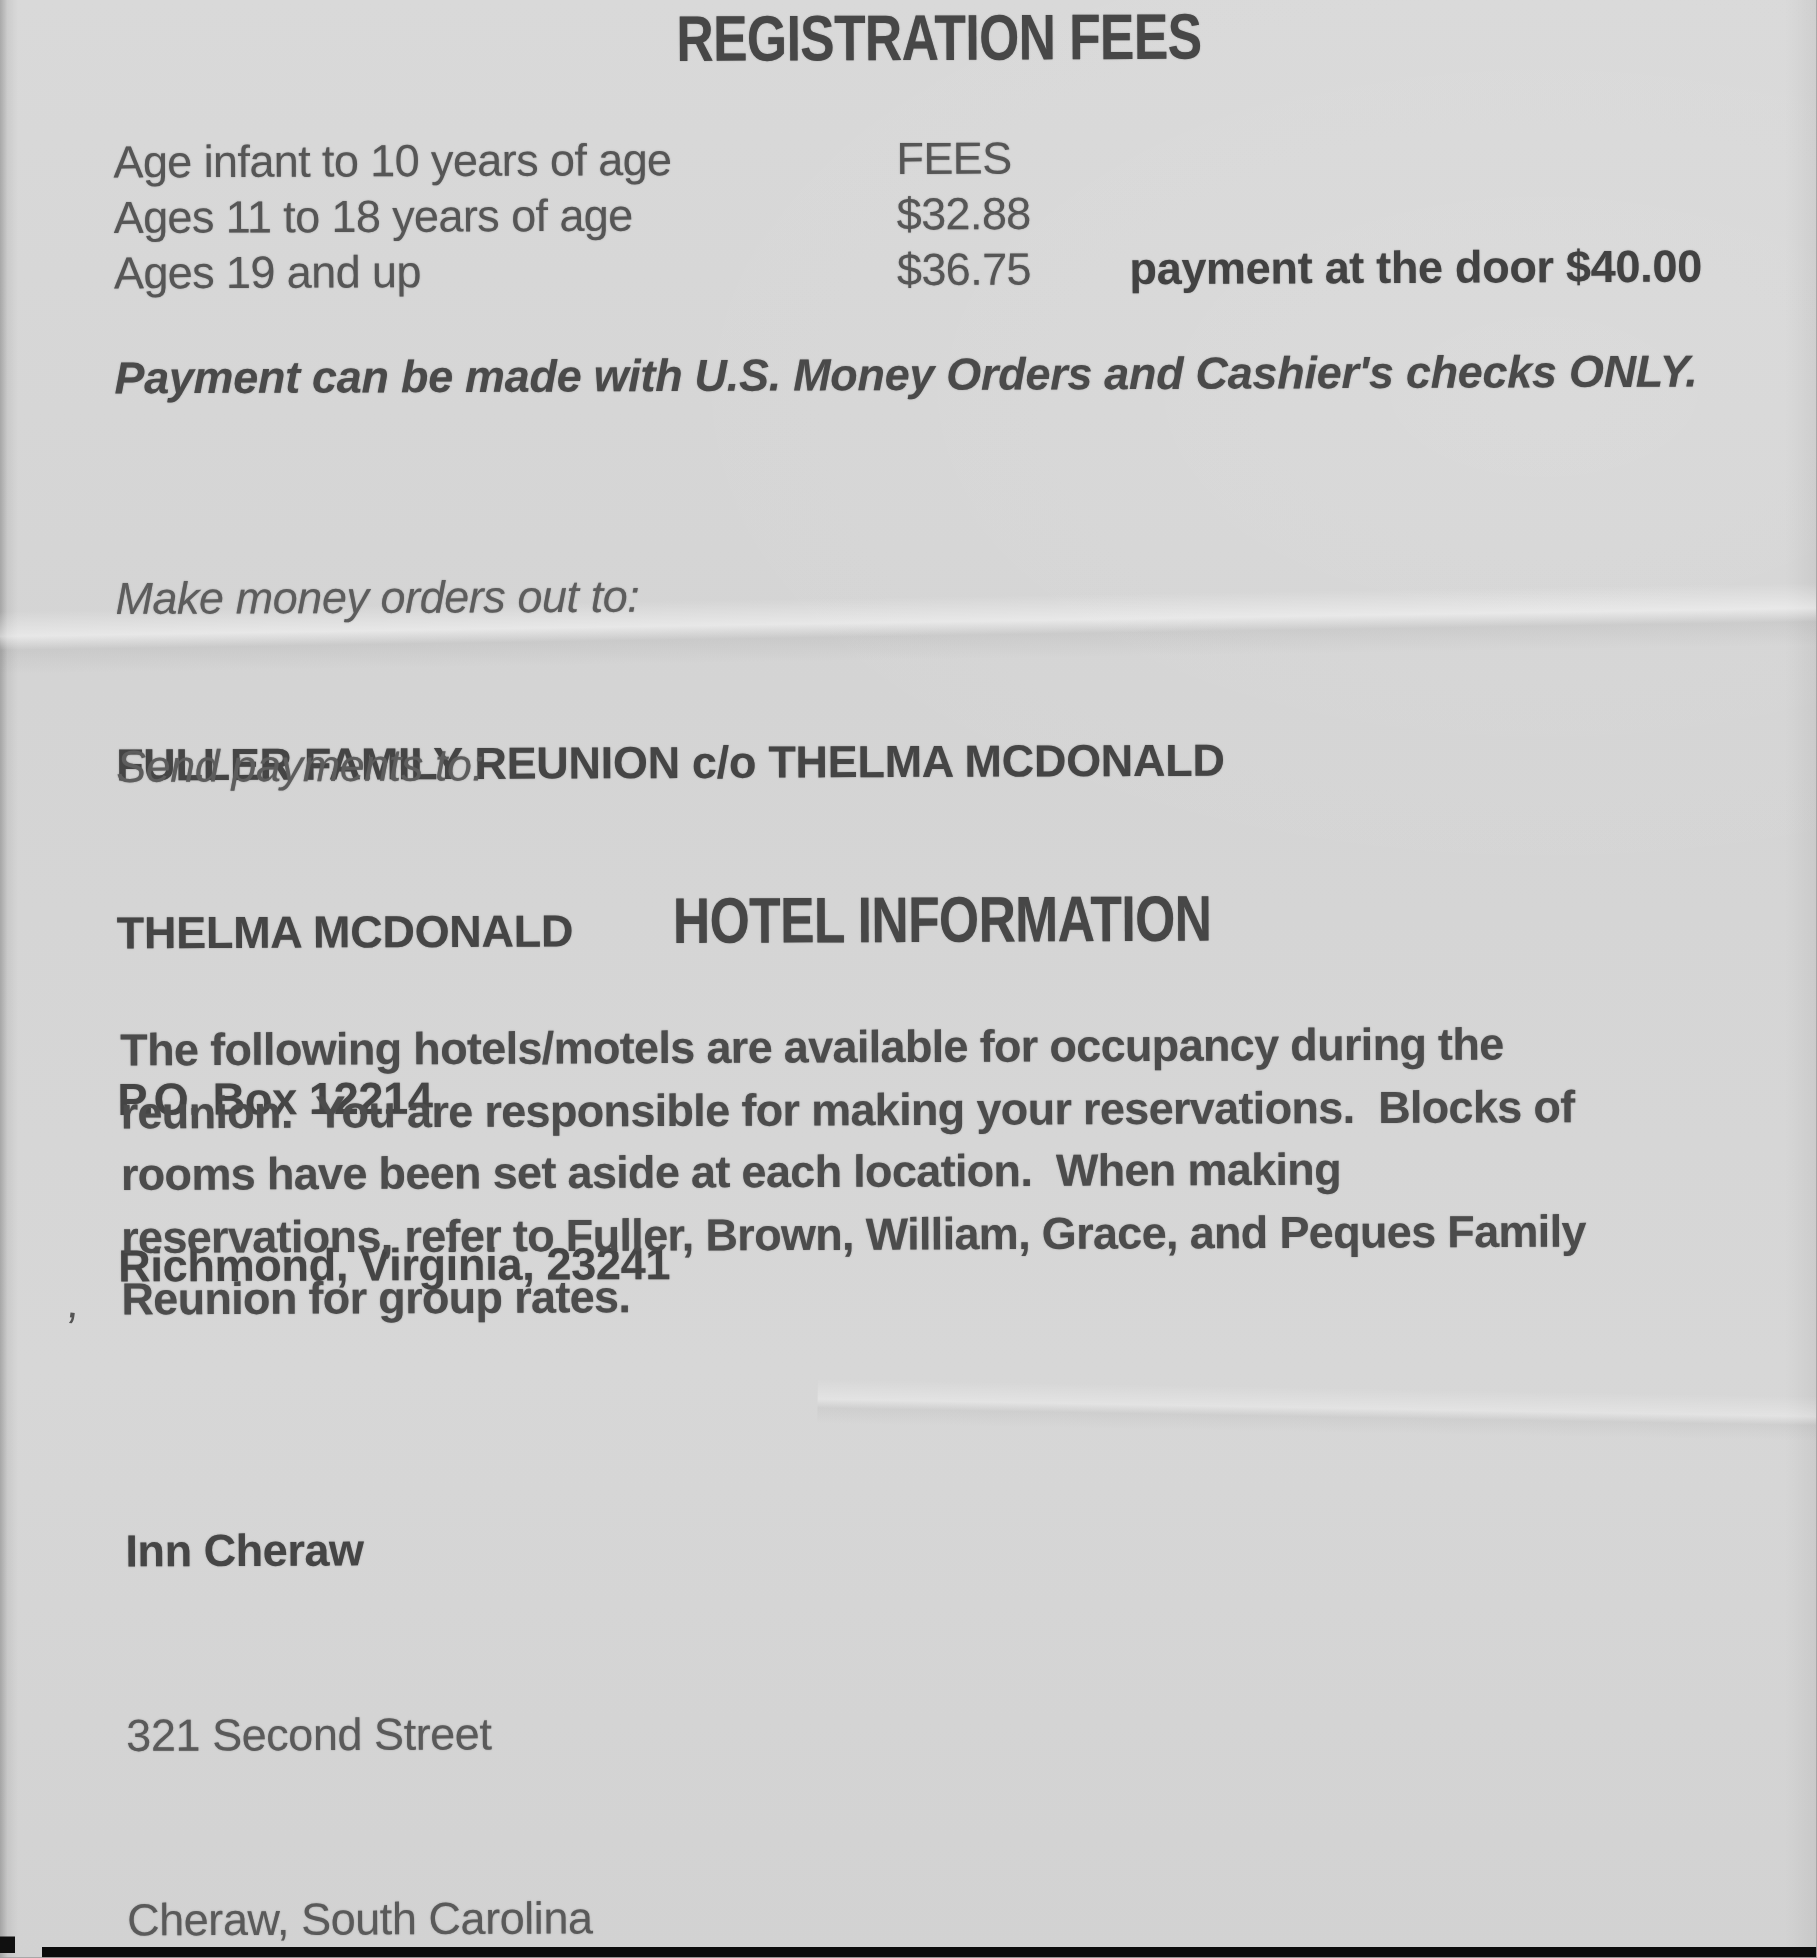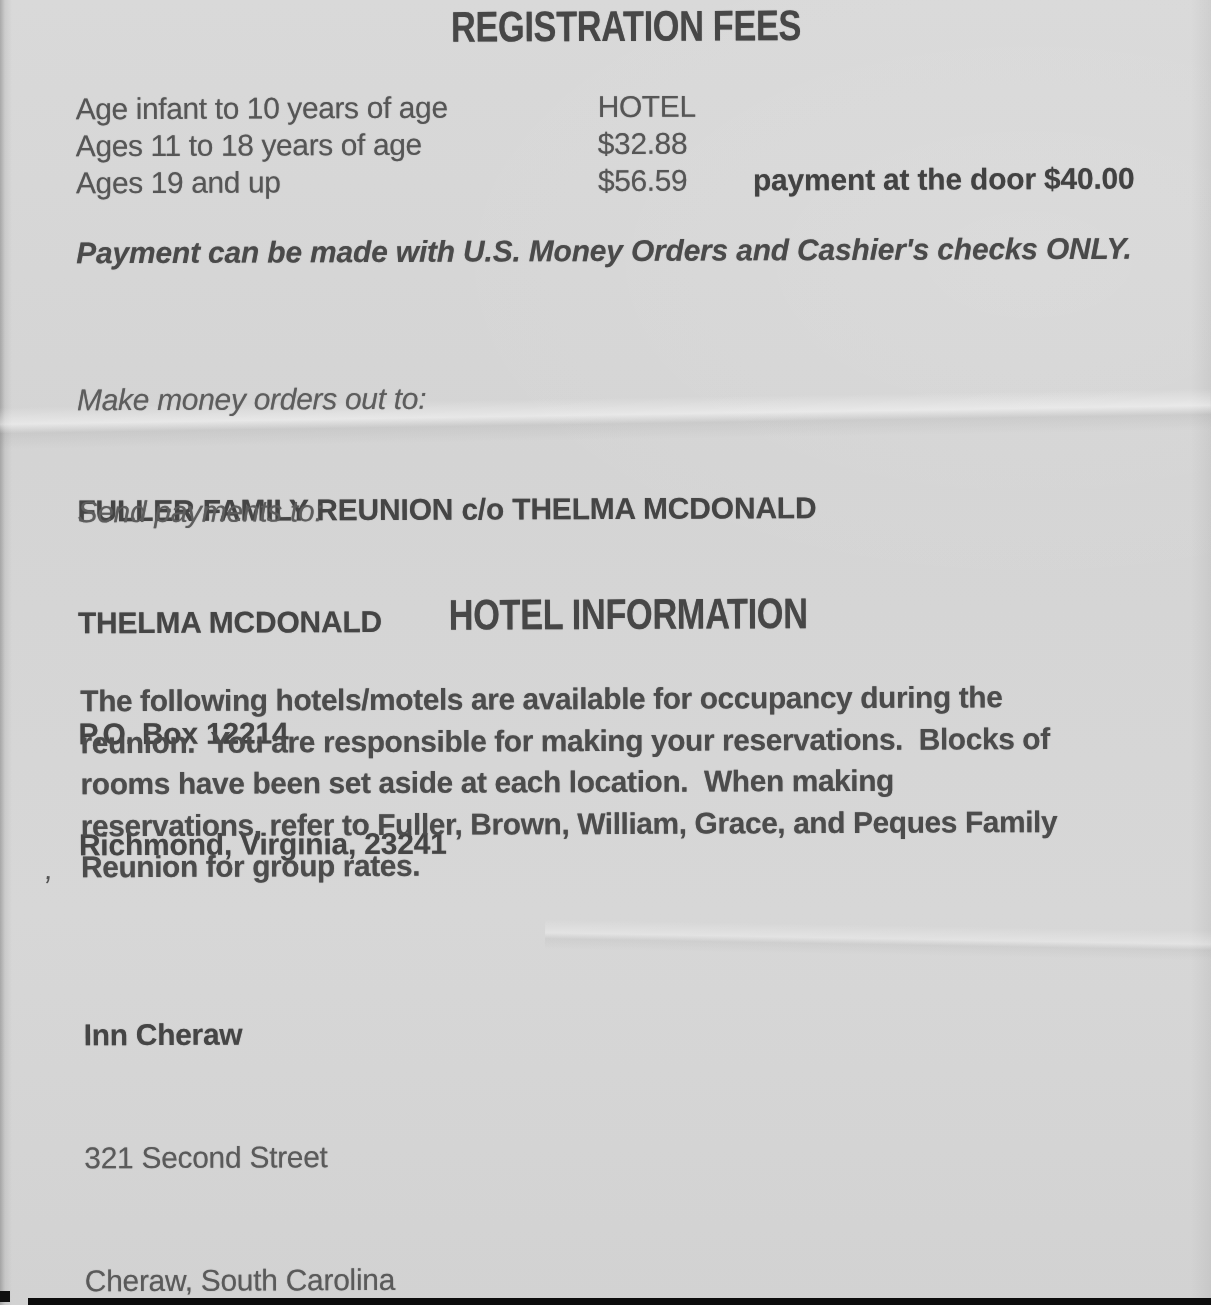--- a/index.html
+++ b/index.html
@@ -78,31 +78,31 @@
 <div class="page">
   <div class="doc">
 
     <div class="heading-wrap hw-reg">
       <span class="heading soft">REGISTRATION FEES</span>
     </div>
 
     <div class="fee-table soft">
       <div class="fee-row">
         <span class="fee-label">Age infant to 10 years of age</span>
-        <span class="fee-value">HOTEL</span>
+        <span class="fee-value">FEES</span>
         <span class="fee-note"></span>
       </div>
       <div class="fee-row">
         <span class="fee-label">Ages 11 to 18 years of age</span>
         <span class="fee-value">$32.88</span>
         <span class="fee-note"></span>
       </div>
       <div class="fee-row">
         <span class="fee-label">Ages 19 and up</span>
-        <span class="fee-value">$56.59</span>
+        <span class="fee-value">$36.75</span>
         <span class="fee-note">payment at the door $40.00</span>
       </div>
     </div>
 
     <div class="payment-note soft">Payment can be made with U.S. Money Orders and Cashier's checks ONLY.</div>
 
     <div class="block blk-money soft">
       <div class="lbl-italic">Make money orders out to:</div>
       <div class="line-bold">FULLER FAMILY REUNION c/o THELMA MCDONALD</div>
     </div>

